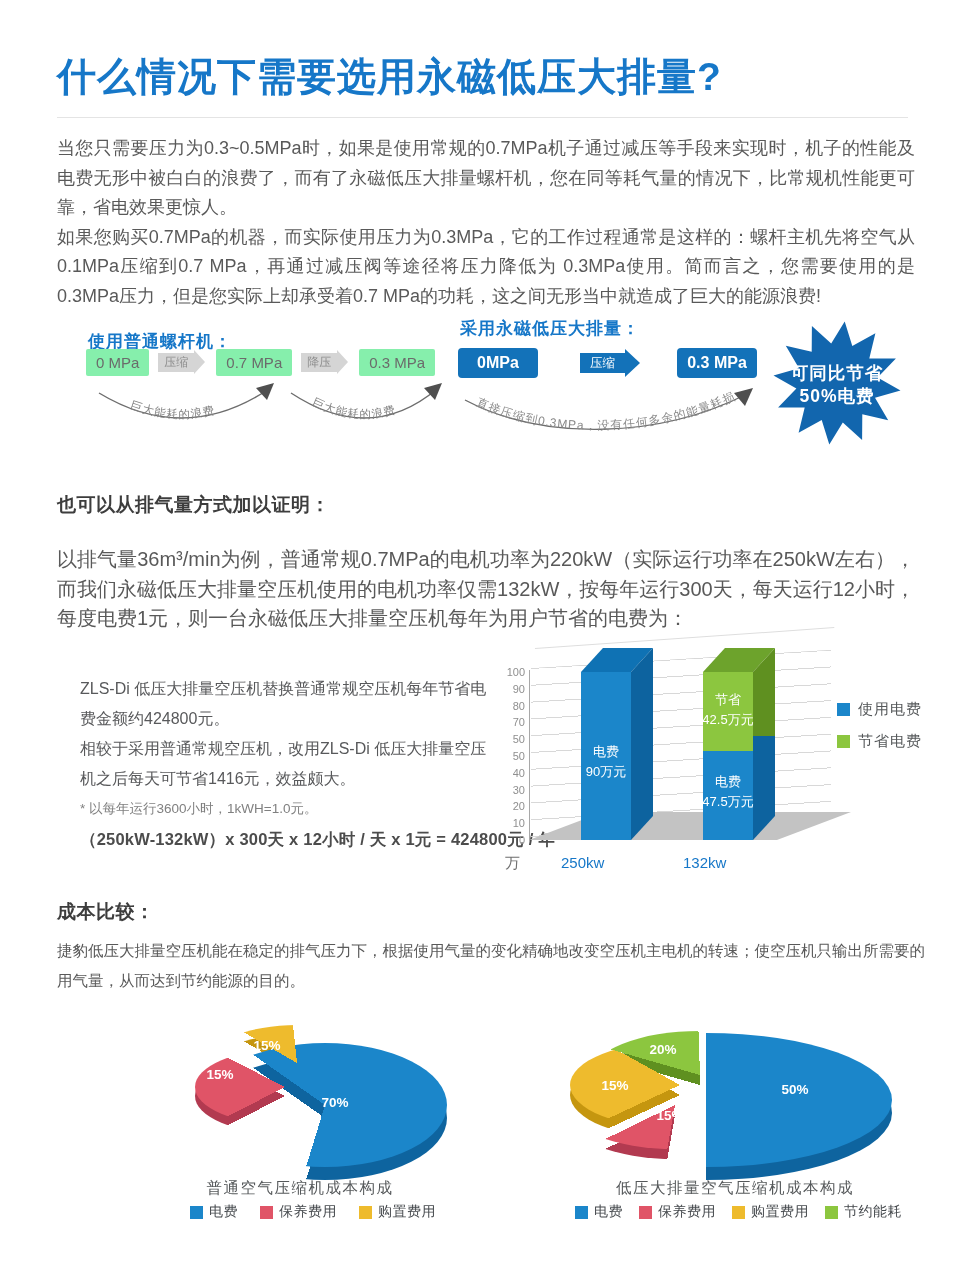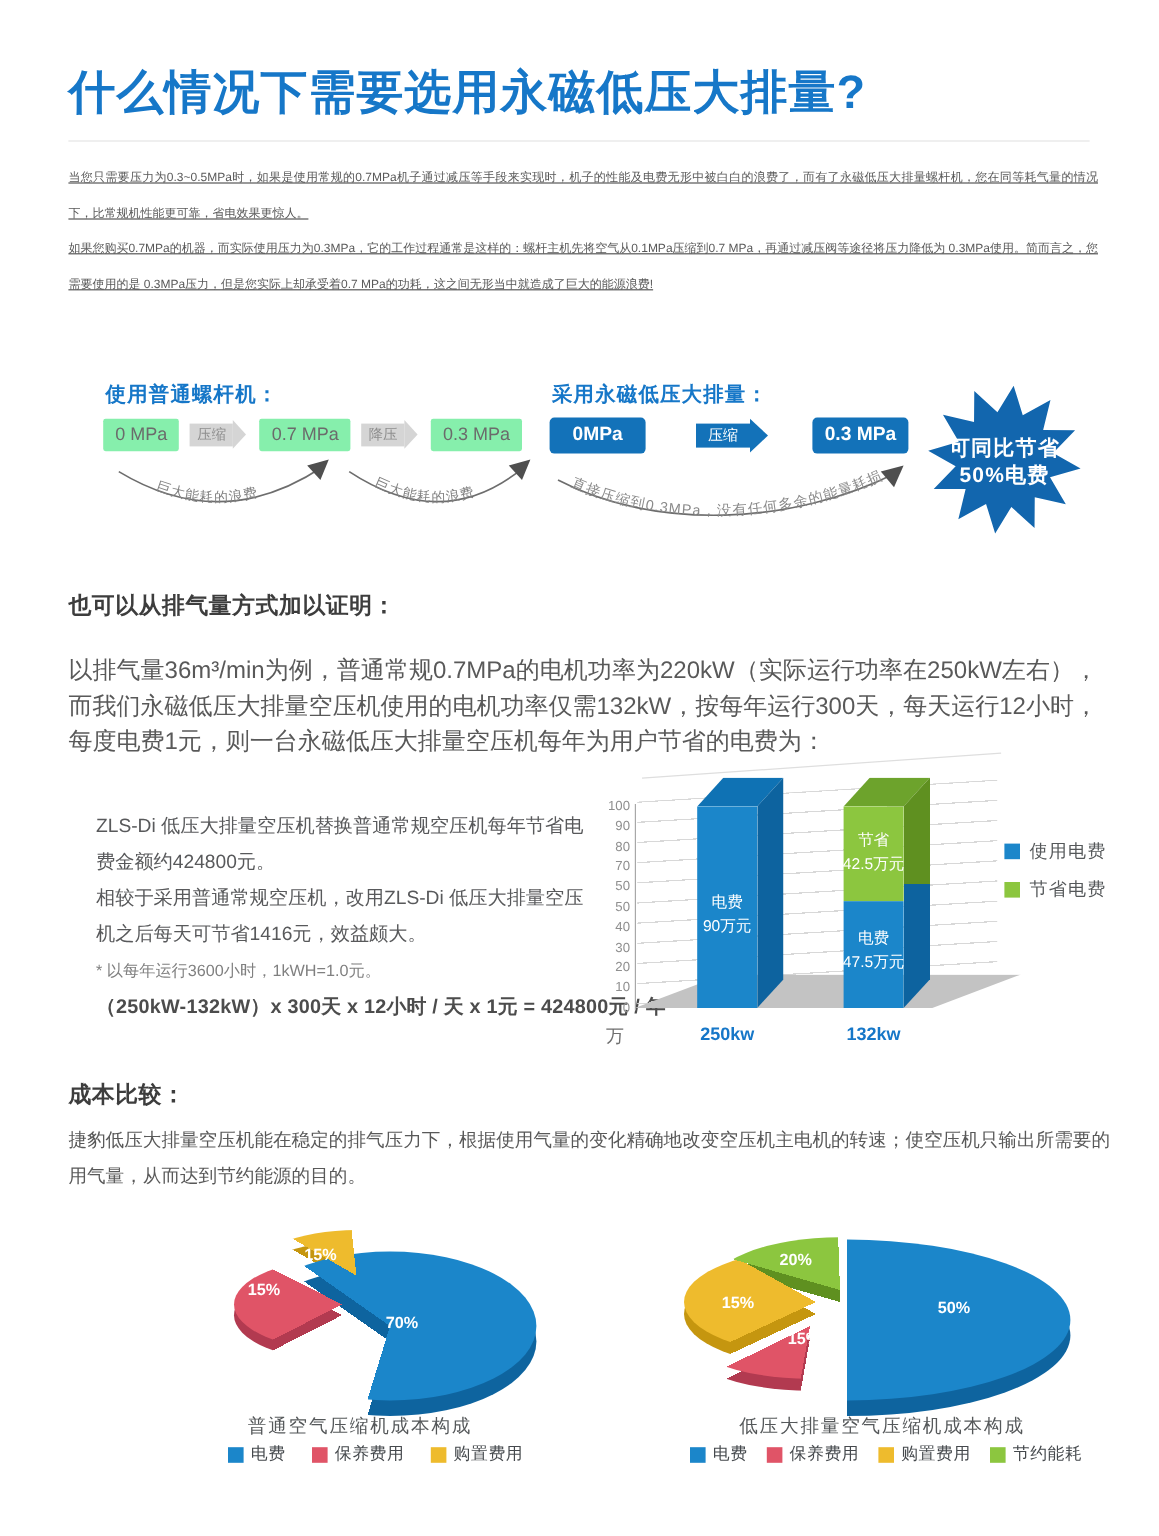--- a/index.html
+++ b/index.html
@@ -6,26 +6,26 @@
   html,body { background:#ffffff; }
   body { font-family:"Liberation Sans","DejaVu Sans",sans-serif; }
   .page { position:relative; width:966px; height:1280px; background:#fff; overflow:hidden; }
   .abs { position:absolute; }
 
   
   .title { left:57px; top:50px; font-size:39px; font-weight:bold; color:#1677c8; letter-spacing:1px; white-space:nowrap; }
   .rule  { left:57px; top:117px; width:851px; height:1px; background:#e4e4e4; }
 
   
-  .intro { left:57px; top:134px; width:858px; font-size:10px; line-height:29.5px; color:#595959; text-align:justify;text-decoration:underline; }
+  .intro { left:57px; top:134px; width:858px; font-size:18px; line-height:29.5px; color:#595959; text-align:justify; }
   .intro p { margin:0; }
 
   
   .flow-head { font-size:17px; font-weight:bold; color:#1677c8; letter-spacing:1px; white-space:nowrap; }
-  .fn-head { left:88px; top:317px; }
+  .fn-head { left:88px; top:330px; }
   .fp-head { left:460px; top:317px; }
   .fn-row { left:86px; top:349px; display:flex; align-items:center; gap:9px; }
   .gbox { background:#86efac; color:#6b6b6b; font-size:15px; height:27px; line-height:27px; padding:0 10px; border-radius:2px; min-width:58px; text-align:center; }
   .garrow { position:relative; background:#d5d5d5; color:#8e8e8e; font-size:12px; height:19px; line-height:19px; padding:0 6px; margin-right:13px; }
   .garrow::after { content:''; position:absolute; right:-11px; top:-3px; border-top:12.5px solid transparent; border-bottom:12.5px solid transparent; border-left:11px solid #d5d5d5; }
   .fp-row { left:458px; top:348px; display:flex; align-items:center; }
   .bbox { background:#1372b9; color:#fff; font-size:16px; font-weight:bold; height:30px; line-height:30px; border-radius:4px; min-width:80px; text-align:center; padding:0 8px; }
   .barrow { position:relative; background:#1372b9; color:#fff; font-size:12.5px; height:20px; line-height:20px; padding:0 10px; margin:0 52px 0 42px; }
   .barrow::after { content:''; position:absolute; right:-15px; top:-4px; border-top:14px solid transparent; border-bottom:14px solid transparent; border-left:15px solid #1372b9; }
   .arc-svg { overflow:visible; }
@@ -51,21 +51,21 @@
   .bc-grid { position:absolute; left:26px; top:24px; width:300px; height:176px;
     background:repeating-linear-gradient(to bottom,#d8d8d8 0 1px,transparent 1px 16.8px);
     transform:skewY(-3.5deg); transform-origin:left center; }
   .bc-back { position:absolute; left:30px; top:4px; width:300px; height:1px; background:#dedede; transform:rotate(-4deg); transform-origin:left center; }
   .bc-axis { position:absolute; left:24px; top:26px; width:1px; height:172px; background:#a8a8a8; }
   .bc-tick { position:absolute; left:0; width:20px; text-align:right; font-size:11px; color:#8f8f8f; height:12px; line-height:12px; }
   .bc-floor { position:absolute; left:24px; top:168px; width:322px; height:28px; background:#c3c3c3;
     clip-path:polygon(0 100%,77% 100%,100% 0,23% 0); }
   .bc-face { position:absolute; }
   .bc-lbl { position:absolute; width:52px; text-align:center; color:#fff; font-size:13px; line-height:20px; }
-  .bc-cat { position:absolute; width:90px; text-align:center; top:210px; font-size:15px; font-weight:bold; color:#1677c8; }
+  .bc-cat { position:absolute; width:90px; text-align:left; top:210px; font-size:15px; font-weight:normal; color:#1677c8; }
   .bc-ylabel { position:absolute; left:0; top:210px; font-size:15px; color:#6f6f6f; }
   .bc-legend { position:absolute; left:332px; top:56px; }
   .leg-item { display:flex; align-items:center; gap:8px; margin-bottom:13px; }
   .leg-sq { width:13px; height:13px; display:inline-block; }
   .leg-txt { font-size:15px; color:#55585a; letter-spacing:1px; white-space:nowrap; }
 
   
   .pie { }
   .wedge { position:absolute; border-radius:50%; }
   .pct { position:absolute; color:#fff; font-size:13.5px; font-weight:bold; text-align:center; width:50px; }

